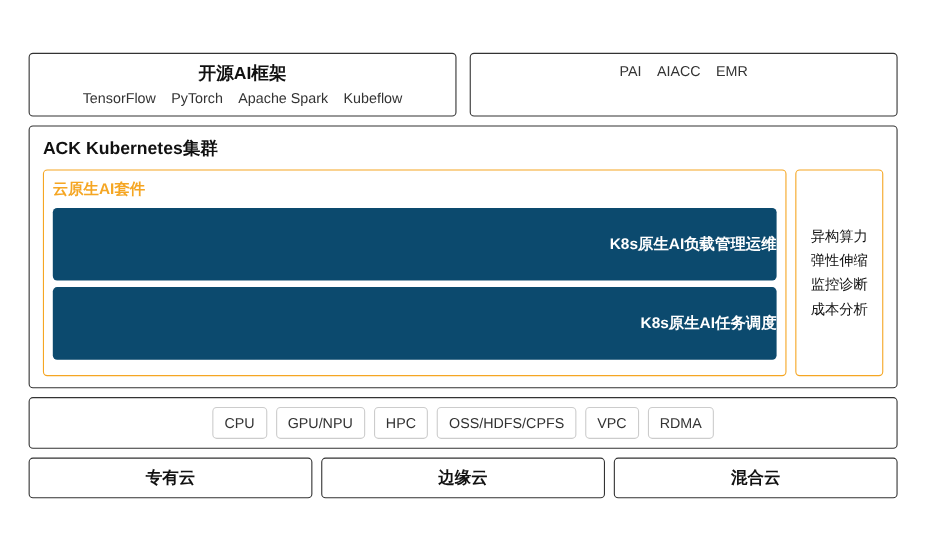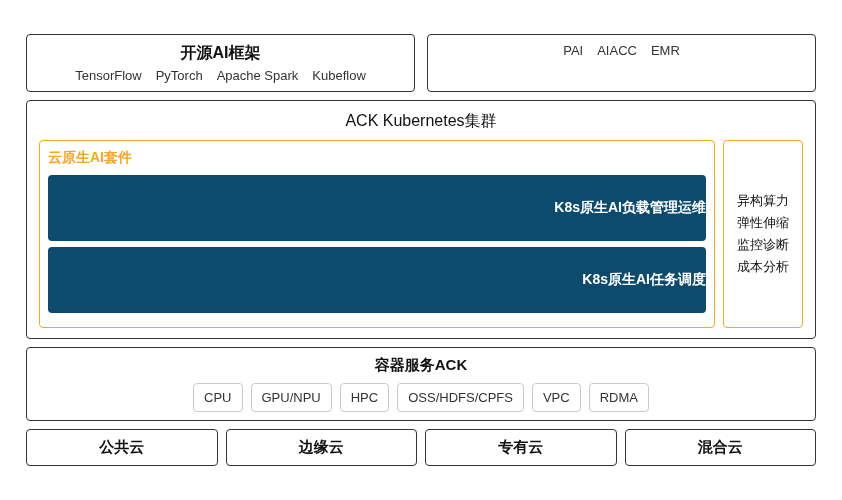--- a/index.html
+++ b/index.html
@@ -47,23 +47,22 @@
       justify-content: center;
     }
 
     
     .ack-cluster-box {
       border: 1.5px solid #333;
       border-radius: 4px;
       padding: 10px 12px;
     }
     .ack-cluster-title {
-      text-align: center;
       font-size: 16px;
-      font-weight: normal;
+      font-weight: bold;
       color: #111;
       margin-bottom: 8px;
     }
 
     
     .cloud-native-wrapper {
       display: flex;
       gap: 8px;
     }
     .cloud-native-box {
@@ -203,31 +202,29 @@
         <div class="sidebar-item">异构算力</div>
         <div class="sidebar-item">弹性伸缩</div>
         <div class="sidebar-item">监控诊断</div>
         <div class="sidebar-item">成本分析</div>
       </div>
 
     </div>
   </div>
 
   <div class="container-service-box">
-    <div class="container-service-title">容器服务ACK</div>
     <div class="resource-chips">
       <div class="chip">CPU</div>
       <div class="chip">GPU/NPU</div>
       <div class="chip">HPC</div>
       <div class="chip">OSS/HDFS/CPFS</div>
       <div class="chip">VPC</div>
       <div class="chip">RDMA</div>
     </div>
   </div>
 
   <div class="cloud-row">
-    <div class="cloud-item">公共云</div>
+    <div class="cloud-item">专有云</div>
     <div class="cloud-item">边缘云</div>
-    <div class="cloud-item">专有云</div>
     <div class="cloud-item">混合云</div>
   </div>
 
 </div>
 
 </body></html>

